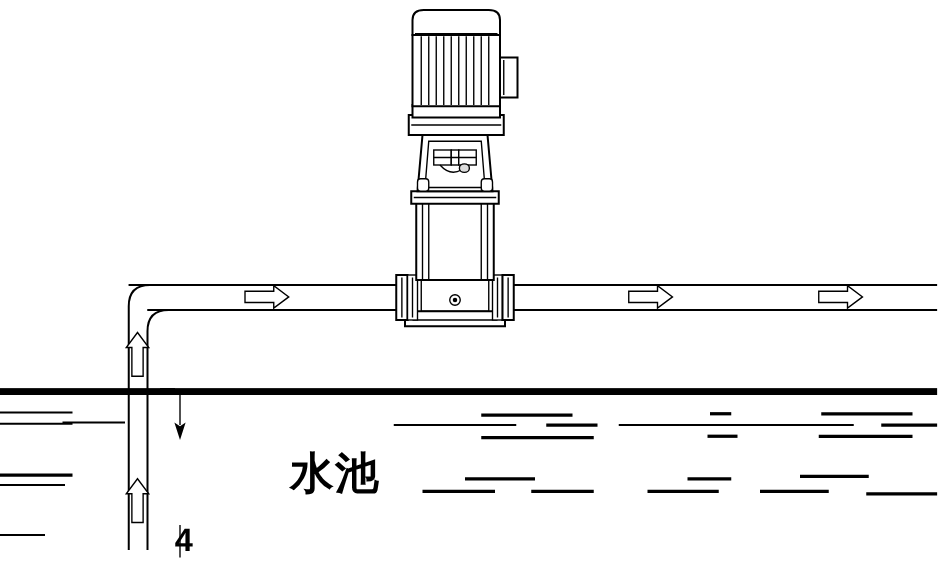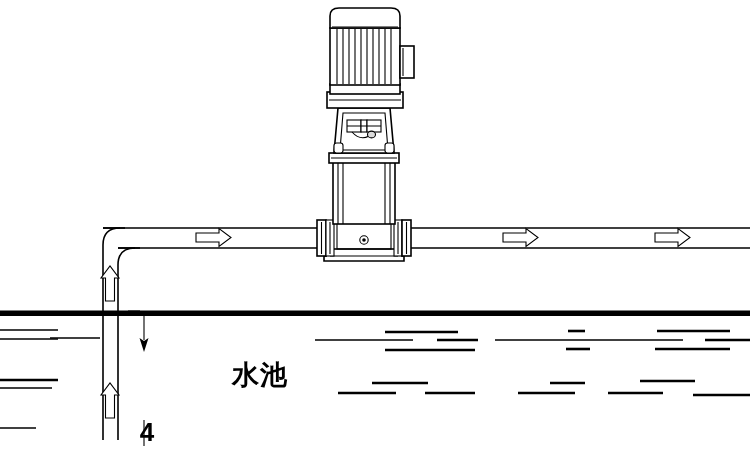--- a/index.html
+++ b/index.html
@@ -30,21 +30,21 @@
     position: absolute;
     color: #000000;
     font-weight: 700;
     line-height: 1.05;
     white-space: pre;
     user-select: none;
   }
   #pool-label {
     left: 232px;
     top: 361px;
-    font-size: 27px;
+    font-size: 35px;
     letter-spacing: 1px;
   }
   #depth-label {
     left: 130px;
     top: 364px;
     font-size: 26px;
     text-align: center;
     width: 34px;
   }
   #depth-label .depth-line {

